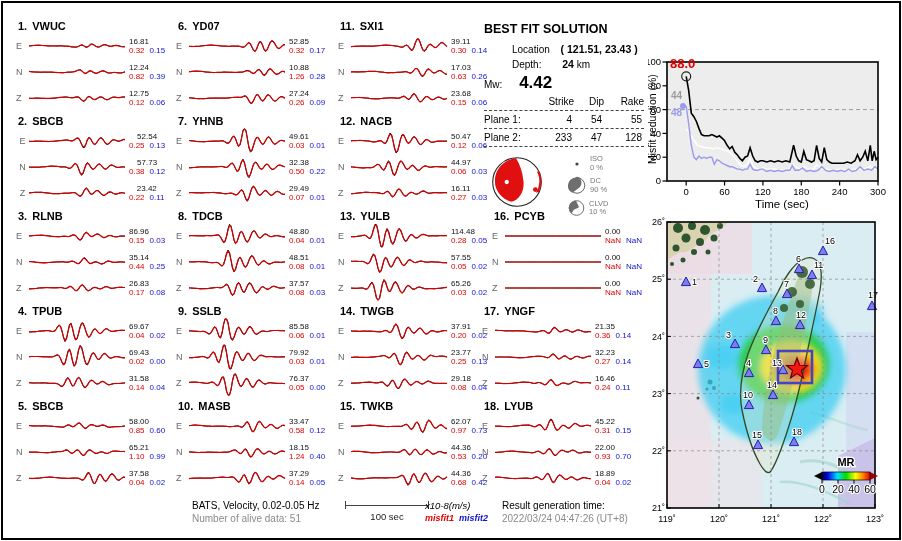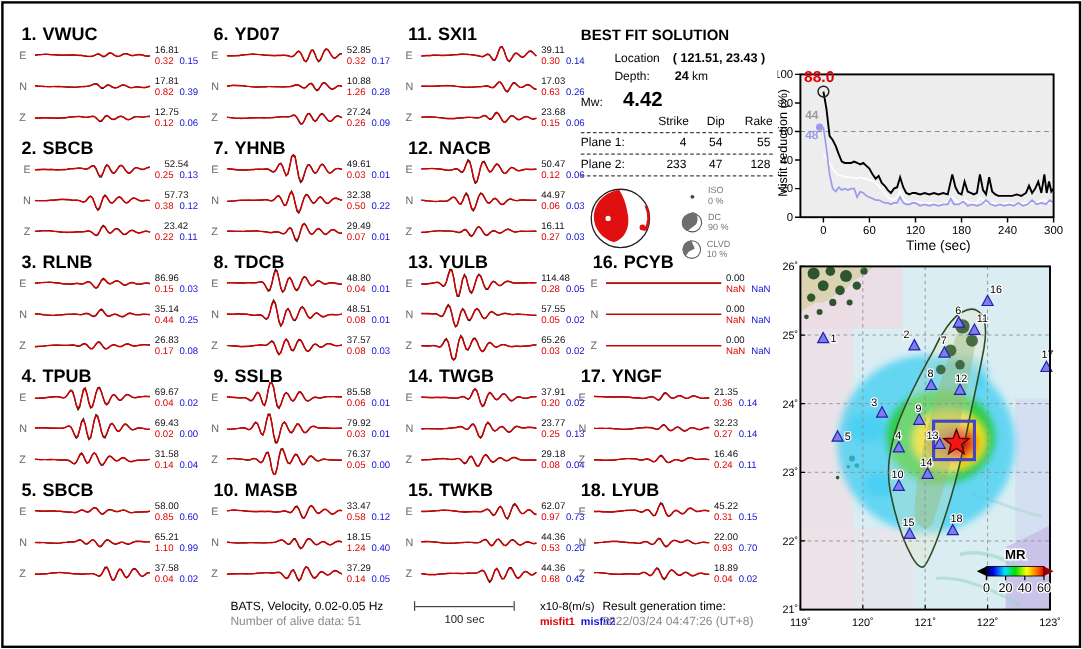--- a/index.html
+++ b/index.html
@@ -1,19 +1,19 @@
 <!DOCTYPE html>
 <html><head>
 <meta charset="utf-8">
 <style>
   html,body{margin:0;padding:0;background:#888;}
   #app{position:relative;width:902px;height:541px;background:#fff;font-family:"Liberation Sans",sans-serif;overflow:hidden;}
   #frame{position:absolute;left:1px;top:1px;right:1px;bottom:1px;border:2px solid #000;pointer-events:none;}
   .station{position:absolute;width:158px;height:92px;}
-  .st-title{position:absolute;left:2px;top:0;font-size:15px;font-weight:bold;color:#000;white-space:nowrap;}
+  .st-title{position:absolute;left:2px;top:0;font-size:11px;font-weight:bold;color:#000;white-space:nowrap;}
   .ch-row{position:absolute;left:0;height:26px;display:flex;align-items:center;}
   .ch-lab{width:13px;font-size:9px;color:#666;}
   .wf{display:block;}
   .vals{margin-left:3px;font-size:8px;line-height:9px;white-space:nowrap;}
   .amp{color:#111;}
   .m1{color:#e00000;}
   .m2{color:#1212d6;margin-left:5px;}
   
   #bfs{position:absolute;left:484px;top:22px;width:164px;color:#000;}
   #bfs .t{font-size:12.5px;font-weight:bold;margin-bottom:7px;}
@@ -36,21 +36,21 @@
   #mplot{position:absolute;left:648px;top:54px;}
   
   #map{position:absolute;left:650px;top:212px;}
   
   #f-left{position:absolute;left:192px;top:499px;font-size:10px;color:#000;line-height:13px;}
   #f-left .g{color:#8a8a8a;}
   #f-scale{position:absolute;left:345px;top:501px;width:84px;text-align:center;}
   #f-scale .bar{height:8px;border-left:1px solid #444;border-right:1px solid #444;position:relative;}
   #f-scale .bar div{position:absolute;left:0;right:0;top:4px;border-top:1px solid #444;}
   #f-scale .lab{font-size:9.5px;color:#222;margin-top:2px;}
-  #f-units{position:absolute;left:450px;top:499px;font-size:9.5px;line-height:13px;color:#000;}
+  #f-units{position:absolute;left:425px;top:499px;font-size:9.5px;line-height:13px;color:#000;font-style:italic;}
   #f-units .mm{font-size:9px;font-weight:bold;}
   #f-gen{position:absolute;left:502px;top:499px;font-size:10px;line-height:13px;color:#000;}
   #f-gen .g{color:#8a8a8a;}
   svg text{font-family:"Liberation Sans",sans-serif;}
 </style>
 </head>
 <body>
 
 <div id="app">
   <div id="frame"></div>
@@ -69,21 +69,21 @@
             <div><span class="m1">0.32</span><span class="m2">0.15</span></div>
           </div>
         </div>
         <div class="ch-row" style="top: 39px;">
           <span class="ch-lab">N</span>
           <svg width="97" height="26" class="wf">
             <path d="M0.0,12.3L1.5,12.5L3.0,12.8L4.5,13.0L6.0,13.0L7.5,13.0L9.0,13.1L10.5,13.2L12.0,13.3L13.5,13.2L15.0,13.1L16.5,13.1L18.0,13.2L19.5,13.2L21.0,13.2L22.5,13.1L24.0,13.2L25.5,13.4L27.0,13.6L28.5,13.6L30.0,13.5L31.5,13.6L33.0,13.8L34.5,13.7L36.0,13.5L37.5,13.3L39.0,13.2L40.5,13.2L42.0,13.2L43.5,12.9L45.0,12.6L46.5,12.1L48.0,11.6L49.5,11.0L51.0,10.7L52.5,11.3L54.0,13.0L55.5,14.6L57.0,14.6L58.5,13.2L60.0,11.9L61.5,11.7L63.0,12.7L64.5,13.6L66.0,14.1L67.5,14.1L69.0,13.8L70.5,13.1L72.0,12.2L73.5,11.7L75.0,11.9L76.5,12.7L78.0,13.6L79.5,14.1L81.0,14.0L82.5,13.7L84.0,13.5L85.5,13.5L87.0,13.6L88.5,13.8L90.0,13.9L91.5,14.0L93.0,13.8L94.5,13.3L96.0,12.8" fill="none" stroke="#111" stroke-width="1"></path>
             <path d="M0.0,12.5L1.5,12.6L3.0,12.8L4.5,12.9L6.0,13.0L7.5,13.1L9.0,13.2L10.5,13.2L12.0,13.2L13.5,13.2L15.0,13.2L16.5,13.1L18.0,13.1L19.5,13.1L21.0,13.1L22.5,13.2L24.0,13.3L25.5,13.3L27.0,13.4L28.5,13.5L30.0,13.6L31.5,13.6L33.0,13.6L34.5,13.6L36.0,13.5L37.5,13.4L39.0,13.2L40.5,13.1L42.0,13.0L43.5,13.0L45.0,12.8L46.5,12.3L48.0,11.6L49.5,11.0L51.0,11.0L52.5,11.8L54.0,13.1L55.5,14.1L57.0,14.2L58.5,13.4L60.0,12.4L61.5,11.9L63.0,12.4L64.5,13.3L66.0,14.1L67.5,14.3L69.0,13.8L70.5,12.9L72.0,12.2L73.5,11.8L75.0,12.1L76.5,12.7L78.0,13.4L79.5,13.9L81.0,14.0L82.5,13.8L84.0,13.5L85.5,13.3L87.0,13.5L88.5,13.7L90.0,13.9L91.5,13.9L93.0,13.6L94.5,13.3L96.0,12.9" fill="none" stroke="#d40000" stroke-width="1.2"></path>
           </svg>
           <div class="vals">
-            <div class="amp">17.81</div>
+            <div class="amp">12.24</div>
             <div><span class="m1">0.82</span><span class="m2">0.39</span></div>
           </div>
         </div>
         <div class="ch-row" style="top: 65px;">
           <span class="ch-lab">Z</span>
           <svg width="97" height="26" class="wf">
             <path d="M0.0,13.3L1.5,13.4L3.0,13.4L4.5,13.4L6.0,13.2L7.5,13.1L9.0,13.2L10.5,13.3L12.0,13.3L13.5,13.3L15.0,13.3L16.5,13.5L18.0,13.6L19.5,13.5L21.0,13.4L22.5,13.3L24.0,13.2L25.5,13.2L27.0,12.9L28.5,12.6L30.0,12.4L31.5,12.4L33.0,12.3L34.5,12.2L36.0,12.0L37.5,12.0L39.0,12.3L40.5,12.6L42.0,12.7L43.5,12.6L45.0,12.4L46.5,12.2L48.0,12.0L49.5,12.1L51.0,13.0L52.5,14.7L54.0,16.3L55.5,16.2L57.0,14.2L58.5,11.9L60.0,11.2L61.5,12.2L63.0,13.7L64.5,14.5L66.0,14.5L67.5,13.9L69.0,13.0L70.5,12.2L72.0,11.8L73.5,12.3L75.0,13.4L76.5,14.5L78.0,14.9L79.5,14.4L81.0,13.5L82.5,12.6L84.0,12.2L85.5,12.2L87.0,12.3L88.5,12.5L90.0,12.6L91.5,12.5L93.0,12.1L94.5,11.9L96.0,11.9" fill="none" stroke="#111" stroke-width="1"></path>
             <path d="M0.0,13.4L1.5,13.4L3.0,13.3L4.5,13.3L6.0,13.2L7.5,13.2L9.0,13.2L10.5,13.2L12.0,13.3L13.5,13.3L15.0,13.4L16.5,13.4L18.0,13.4L19.5,13.4L21.0,13.4L22.5,13.3L24.0,13.2L25.5,13.1L27.0,12.9L28.5,12.7L30.0,12.6L31.5,12.4L33.0,12.3L34.5,12.2L36.0,12.2L37.5,12.2L39.0,12.3L40.5,12.5L42.0,12.7L43.5,12.8L45.0,12.6L46.5,12.2L48.0,11.9L49.5,12.1L51.0,13.3L52.5,14.8L54.0,15.8L55.5,15.5L57.0,14.1L58.5,12.4L60.0,11.6L61.5,12.0L63.0,13.3L64.5,14.4L66.0,14.6L67.5,13.9L69.0,12.9L70.5,12.1L72.0,12.0L73.5,12.5L75.0,13.4L76.5,14.3L78.0,14.6L79.5,14.3L81.0,13.5L82.5,12.7L84.0,12.2L85.5,12.2L87.0,12.4L88.5,12.6L90.0,12.6L91.5,12.4L93.0,12.2L94.5,12.0L96.0,12.1" fill="none" stroke="#d40000" stroke-width="1.2"></path>
           </svg>
           <div class="vals">

